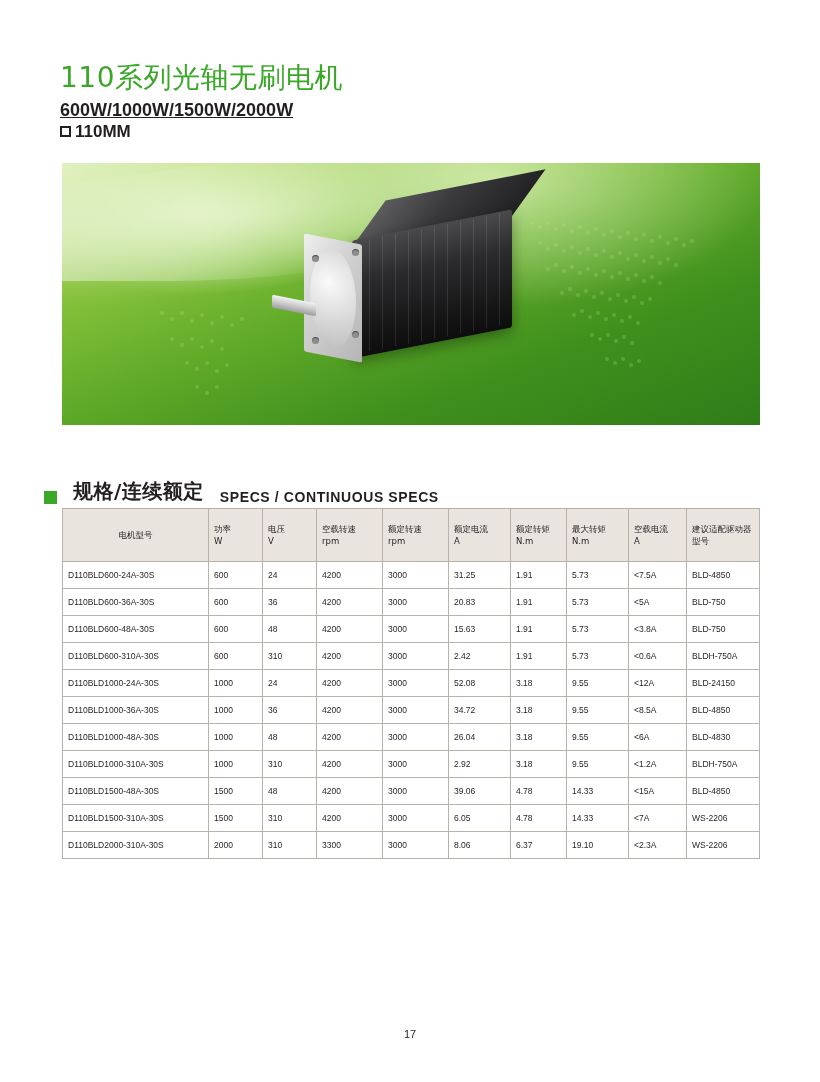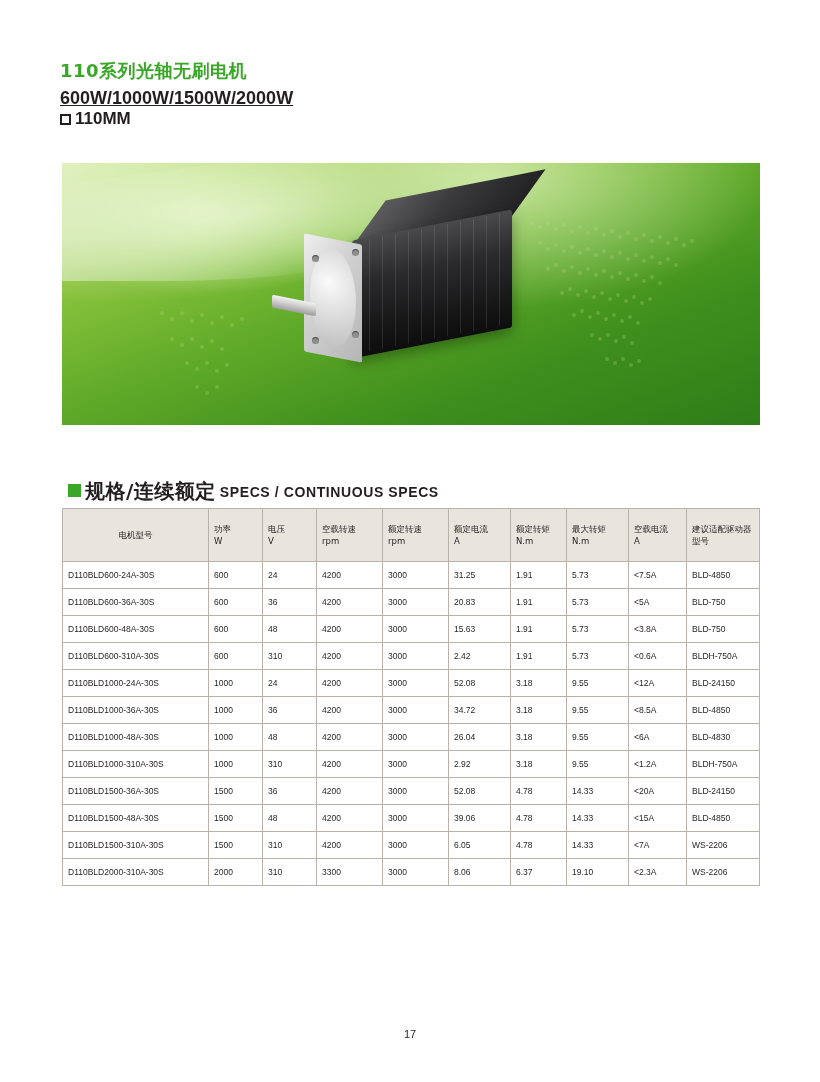--- a/index.html
+++ b/index.html
@@ -23,22 +23,22 @@
   }
 
   
   .header {
     position: absolute;
     left: 60px;
     top: 60px;
     width: 700px;
   }
   .title-cn {
-    font-size: 18px;
-    font-weight: bold;
+    font-size: 28px;
+    font-weight: normal;
     color: #3aa728;
     letter-spacing: 0.5px;
     line-height: 1.25;
     font-family: "DejaVu Sans", "Liberation Sans", sans-serif;
   }
   .title-power {
     font-size: 18px;
     font-weight: bold;
     color: #231f20;
     margin-top: 5px;
@@ -186,25 +186,25 @@
     width: 44px;
     height: 13px;
     background: linear-gradient(180deg, #f2f2f2 0%, #cfcfcf 45%, #9e9e9e 100%);
     transform: skewY(11deg);
     border-radius: 2px;
   }
 
   
   .sec-head {
     position: absolute;
-    left: 68px;
+    left: 44px;
     top: 478px;
     display: flex;
-    align-items: center;
-    gap: 4px;
+    align-items: flex-end;
+    gap: 16px;
   }
   .sec-square {
     width: 13px;
     height: 13px;
     background: #3aa728;
     position: relative;
     top: -1px;
   }
   .sec-cn {
     font-size: 20px;
@@ -576,32 +576,20 @@
           <td>310</td>
           <td>4200</td>
           <td>3000</td>
           <td>2.92</td>
           <td>3.18</td>
           <td>9.55</td>
           <td>&lt;1.2A</td>
           <td>BLDH-750A</td>
         </tr>
         <tr>
-          <td>D110BLD1500-36A-30S</td>
-          <td>1500</td>
-          <td>36</td>
-          <td>4200</td>
-          <td>3000</td>
-          <td>52.08</td>
-          <td>4.78</td>
-          <td>14.33</td>
-          <td>&lt;20A</td>
-          <td>BLD-24150</td>
-        </tr>
-        <tr>
           <td>D110BLD1500-48A-30S</td>
           <td>1500</td>
           <td>48</td>
           <td>4200</td>
           <td>3000</td>
           <td>39.06</td>
           <td>4.78</td>
           <td>14.33</td>
           <td>&lt;15A</td>
           <td>BLD-4850</td>

